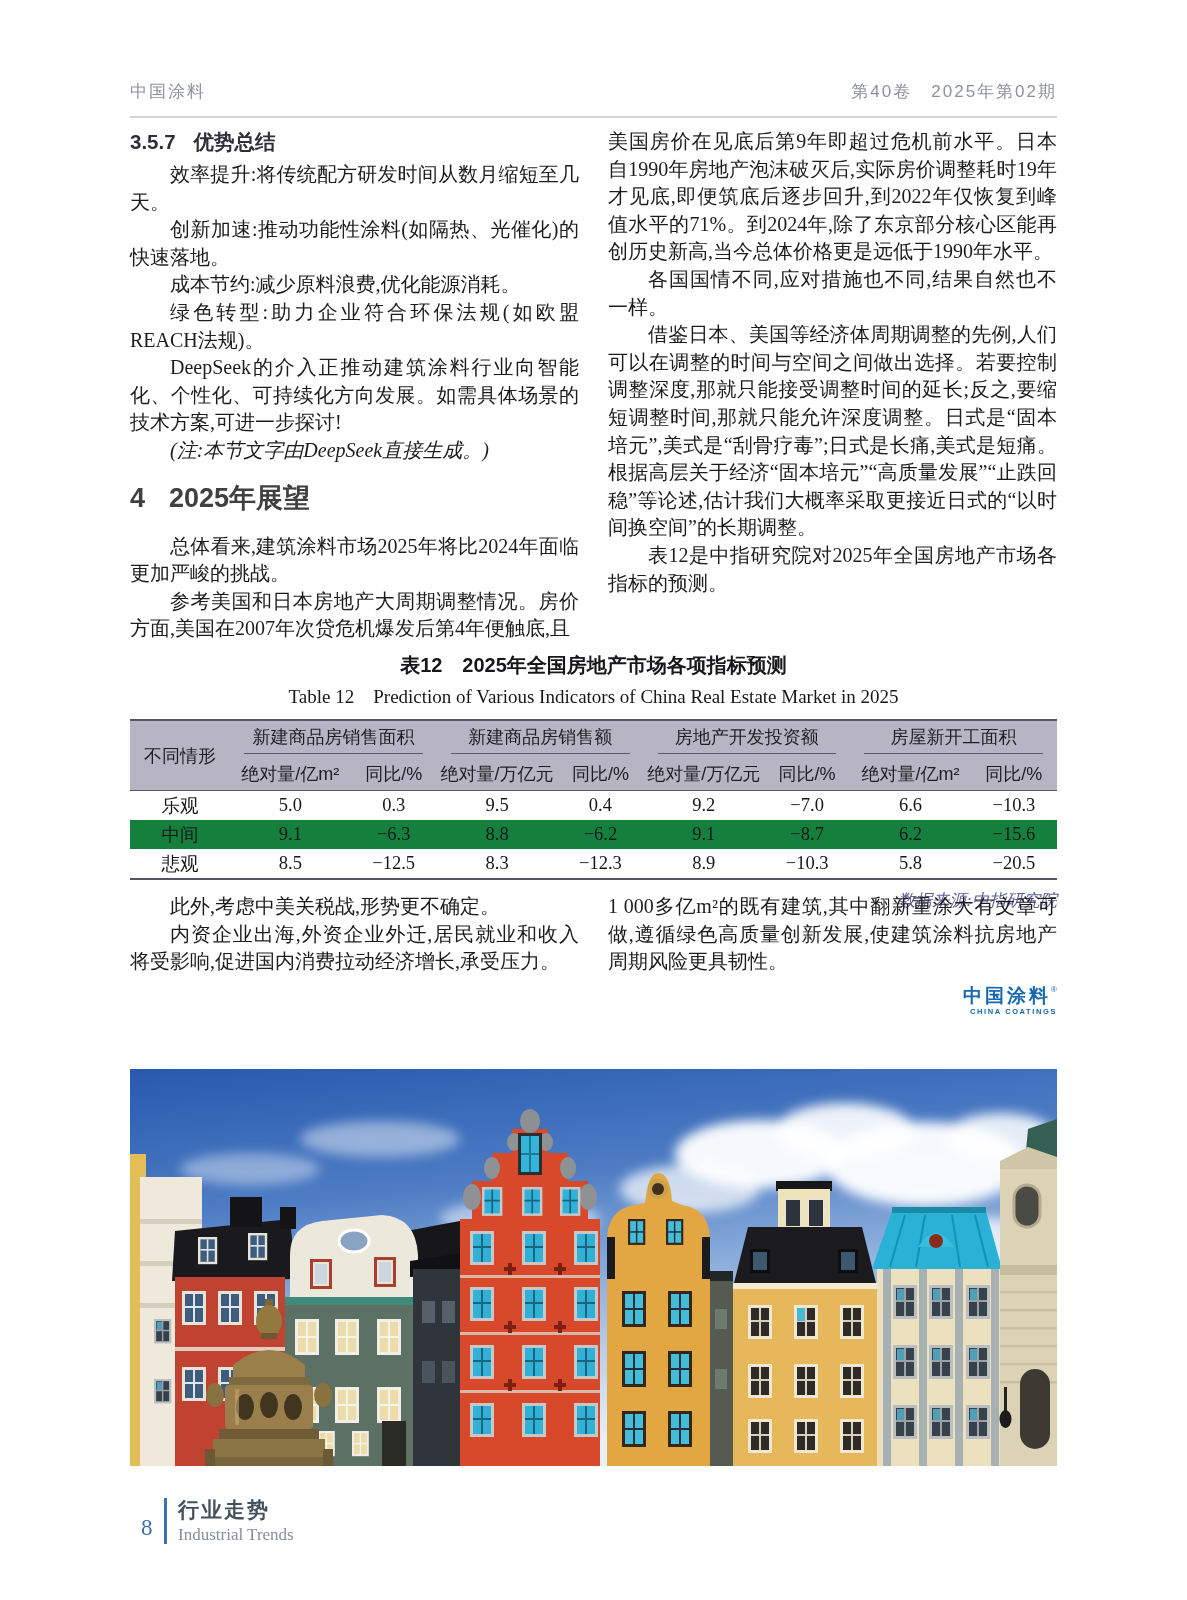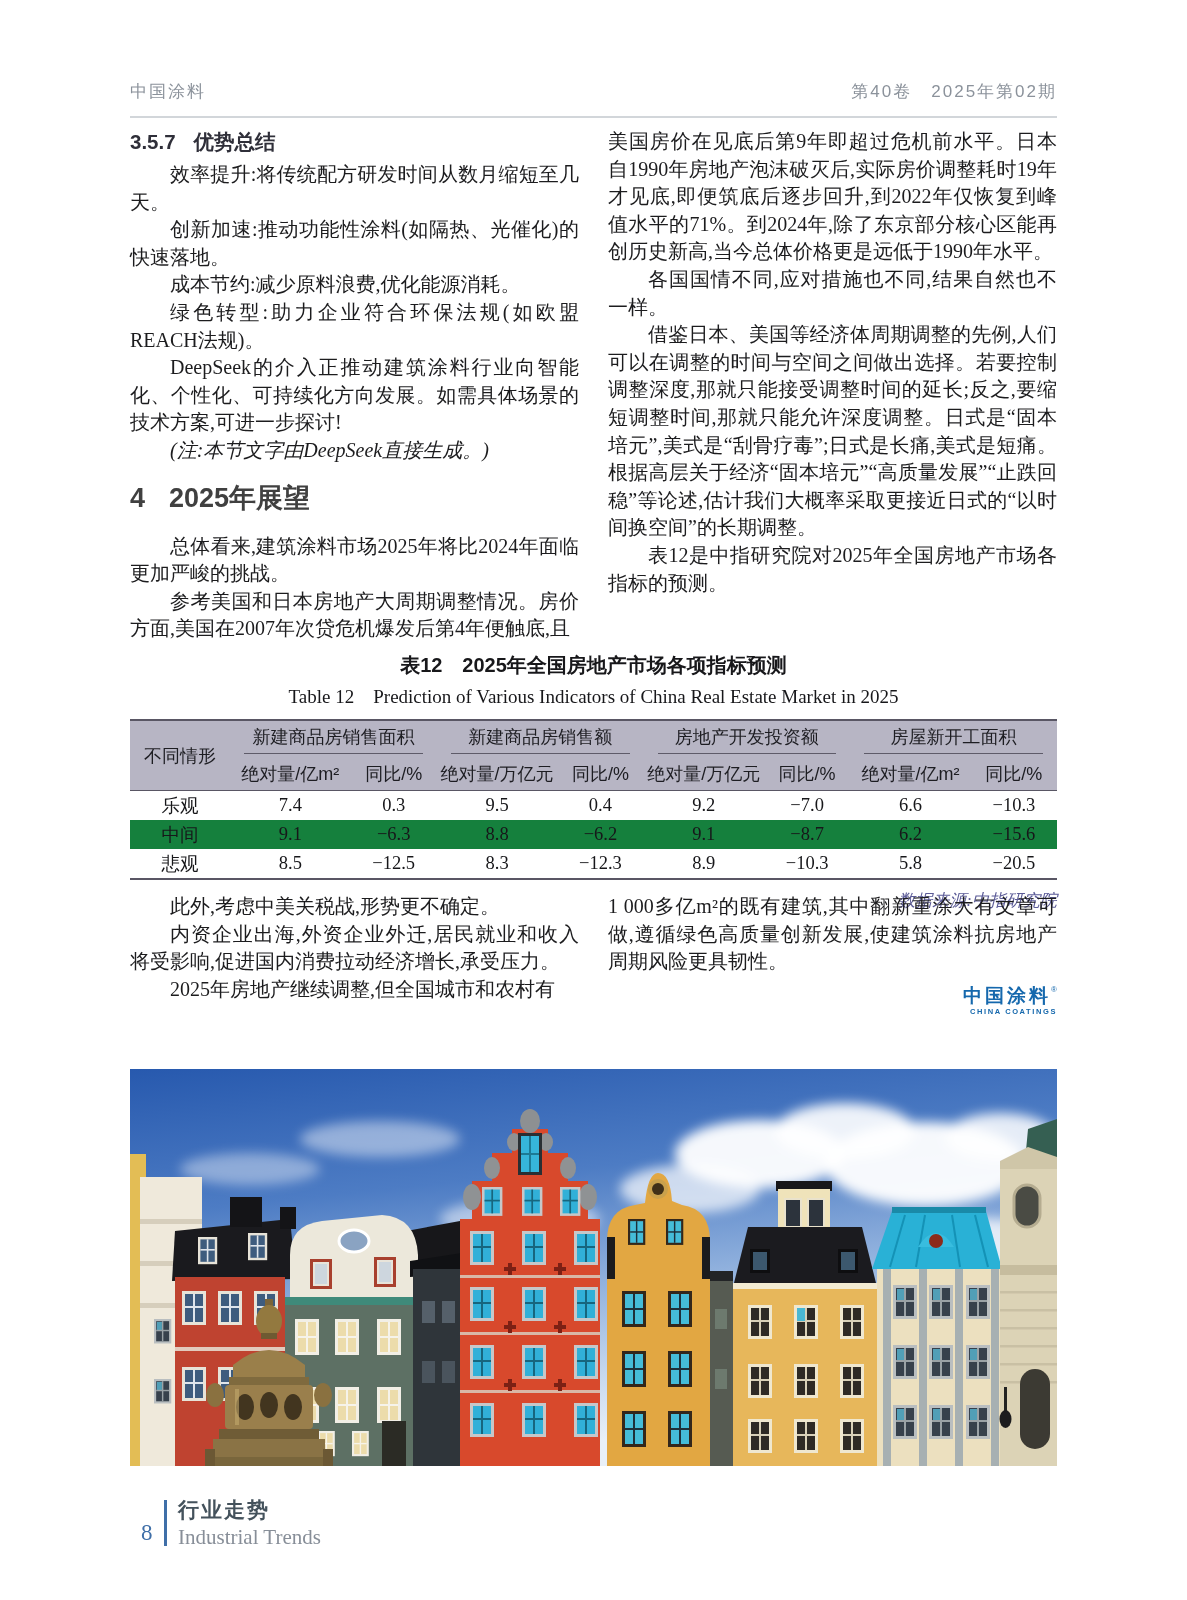--- a/index.html
+++ b/index.html
@@ -52,21 +52,21 @@
   .logo .en{font-weight:bold;font-size:7.5px;letter-spacing:1.6px;margin-top:2px;}
   
   .photo{top:1069px;left:130px;width:927px;height:397px;overflow:hidden;}
   .photo svg{display:block;}
   
   .footer{top:1496px;left:141px;display:flex;align-items:center;gap:11px;}
   .footer .pageno{font-size:23px;color:#3f6fa8;align-self:flex-end;padding-bottom:4px;}
   .footer .bar{width:3.5px;height:46px;background:#3f6fa8;}
   .footer .sec-zh{font-family:"Liberation Sans","DejaVu Sans",sans-serif;font-weight:bold;
     font-size:21px;color:#44525c;letter-spacing:2px;}
-  .footer .sec-en{font-size:21px;color:#878e98;margin-top:1px;}
+  .footer .sec-en{font-size:17px;color:#878e98;margin-top:1px;}
 </style>
 </head>
 <body>
 
 <div class="abs runhead">
   <span>中国涂料</span>
   <span>第40卷　2025年第02期</span>
 </div>
 
 <div class="abs cols cols-top">
@@ -132,21 +132,21 @@
         <th>同比/%</th>
         <th>绝对量/万亿元</th>
         <th>同比/%</th>
         <th>绝对量/亿m²</th>
         <th>同比/%</th>
       </tr>
     </thead>
     <tbody>
       <tr>
         <td class="rowlab">乐观</td>
-        <td>7.4</td>
+        <td>5.0</td>
         <td>0.3</td>
         <td>9.5</td>
         <td>0.4</td>
         <td>9.2</td>
         <td>−7.0</td>
         <td>6.6</td>
         <td>−10.3</td>
       </tr>
       <tr class="mid">
         <td class="rowlab">中间</td>
@@ -172,21 +172,20 @@
       </tr>
     </tbody>
   </table>
   <div class="t-source">数据来源:中指研究院</div>
 </div>
 
 <div class="abs cols cols-bottom">
   <div class="col">
     <p class="indent">此外,考虑中美关税战,形势更不确定。</p>
     <p class="indent">内资企业出海,外资企业外迁,居民就业和收入将受影响,促进国内消费拉动经济增长,承受压力。</p>
-    <p class="indent">2025年房地产继续调整,但全国城市和农村有</p>
   </div>
   <div class="col">
     <p>1 000多亿m²的既有建筑,其中翻新重涂大有文章可做,遵循绿色高质量创新发展,使建筑涂料抗房地产周期风险更具韧性。</p>
     <div class="logo">
       <div><span class="zh">中国涂料</span><sup>®</sup></div>
       <div class="en">CHINA COATINGS</div>
     </div>
   </div>
 </div>
 

